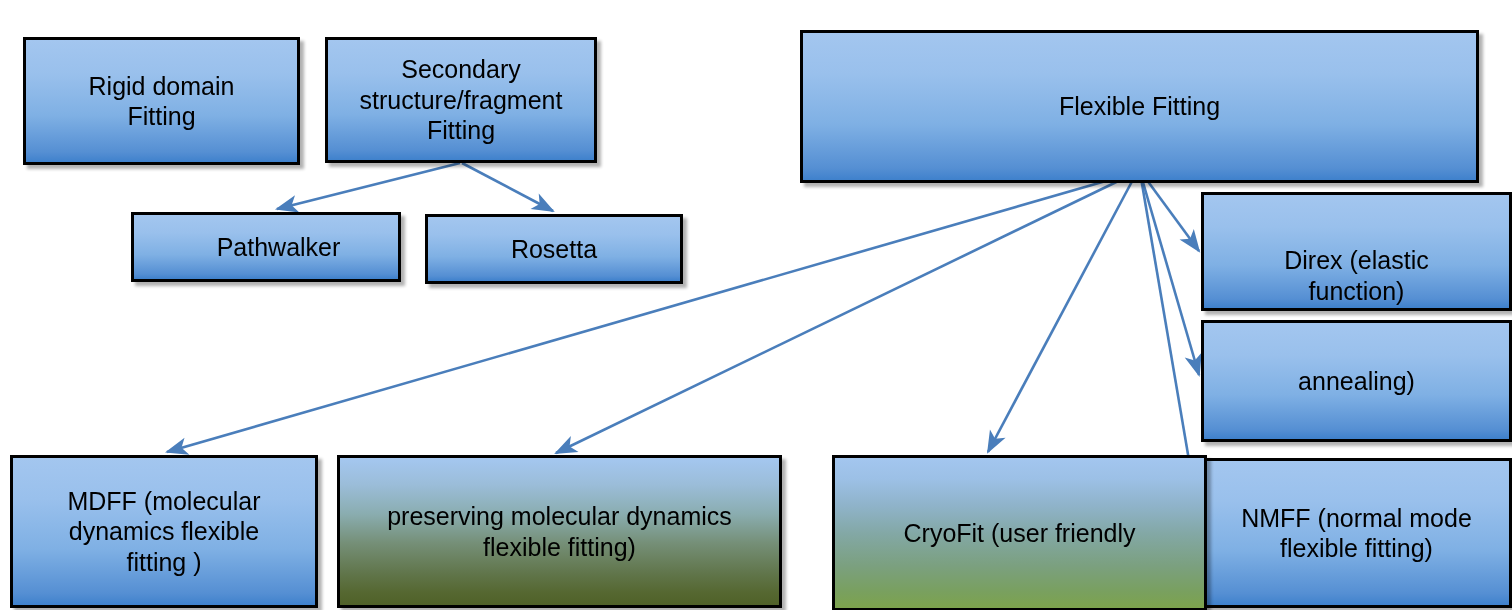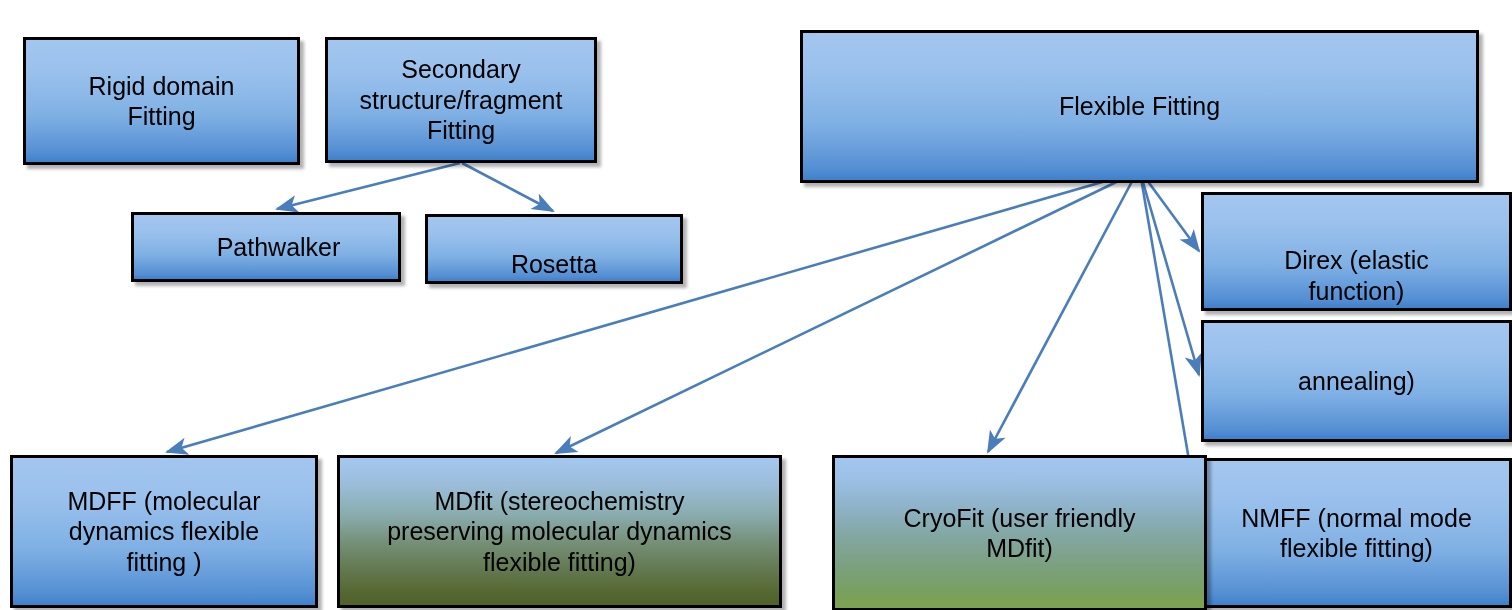--- a/index.html
+++ b/index.html
@@ -89,21 +89,21 @@
         <span>Secondary</span>
         <span>structure/fragment</span>
         <span>Fitting</span>
       </span>
   </div>
 
   <div class="node fill-blue" style="left:131px; top:212px; width:270px; height:70px;padding-left:33px;">
     <span>Pathwalker</span>
   </div>
 
-  <div class="node fill-blue" style="left:425px; top:214px; width:258px; height:70px;align-items:flex-end;">
+  <div class="node fill-blue" style="left:425px; top:214px; width:258px; height:70px;">
     <span>Rosetta</span>
   </div>
 
   <div class="node fill-blue" style="left:800px; top:30px; width:679px; height:153px;">
     <span>Flexible Fitting</span>
   </div>
 
   <div class="node fill-blue" style="left:1201px; top:192px; width:311px; height:119px;align-items:flex-end;">
     <span>
         <span>Direx (elastic</span>
@@ -127,26 +127,24 @@
   <div class="node fill-blue" style="left:10px; top:455px; width:308px; height:153px;padding-left:8px;">
     <span>
         <span>MDFF (molecular</span>
         <span>dynamics flexible</span>
         <span>fitting )</span>
       </span>
   </div>
 
   <div class="node fill-blue-olive" style="left:337px; top:455px; width:445px; height:153px;">
     <span>
-        <span>MDfit (stereochemistry</span>
         <span>preserving molecular dynamics</span>
         <span>flexible fitting)</span>
       </span>
   </div>
 
   <div class="node fill-blue-green" style="left:832px; top:455px; width:375px; height:156px;align-items:center;">
     <span>
         <span>CryoFit (user friendly</span>
-        <span>MDfit)</span>
       </span>
   </div>
 
 </div>
 
 </body></html>

